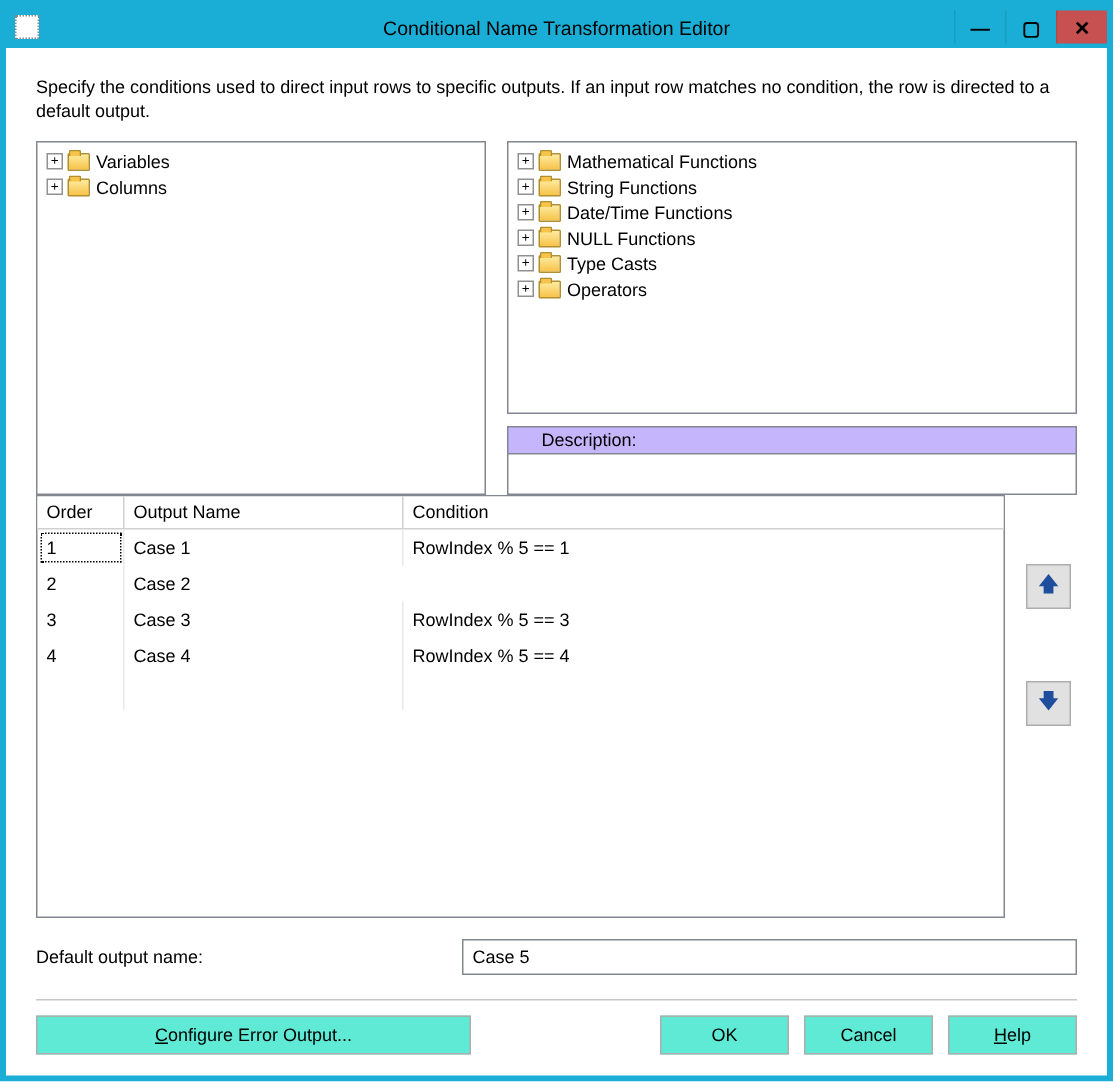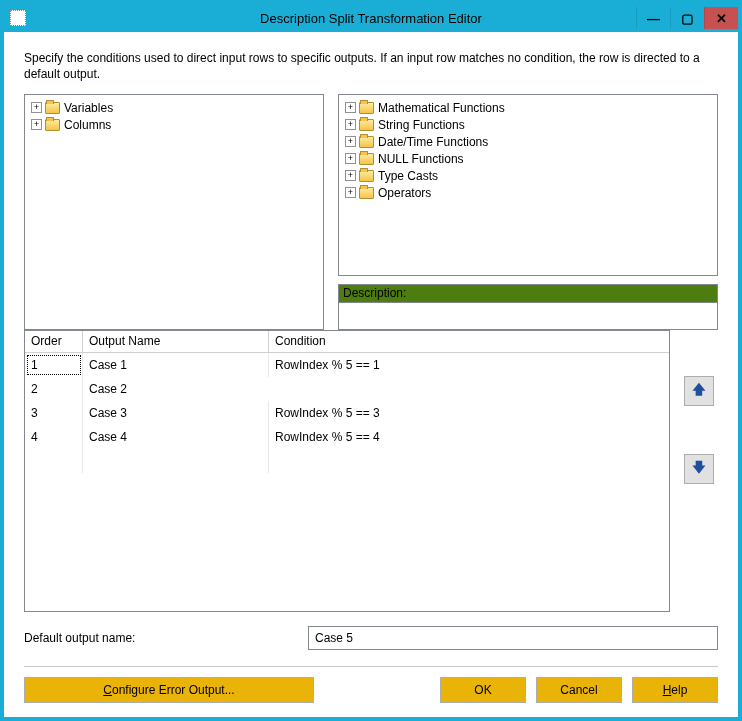--- a/index.html
+++ b/index.html
@@ -14,21 +14,21 @@
 .titlebar-btn.max { background: #1aaed6; }
 .titlebar-btn.close { background: #c75050; color: #000; }
 .content { padding: 18px 20px 14px 20px; height: calc(100% - 28px); display: flex; flex-direction: column; }
 .desc-text { color: #000; line-height: 1.35; margin-bottom: 12px; }
 .top-panes { display: flex; gap: 14px; height: 236px; }
 .pane { border: 1px solid #828790; background: #fff; }
 .left-pane { width: 300px; height: 236px; padding: 4px; overflow: auto; }
 .right-col { flex: 1; display: flex; flex-direction: column; }
 .right-top { flex: 1; border: 1px solid #828790; padding: 4px; overflow: auto; }
 .right-desc { margin-top: 8px; }
-.field-label { border: 1px solid #828790; border-bottom: none; background: #4d7c0f; height: 18px; padding: 1px 4px; }
+.field-label { border: 1px solid #828790; border-bottom: none; background: #c4b5fd; height: 18px; padding: 1px 22px; }
 .field-box { border: 1px solid #828790; background: #fff; height: 28px; }
 .tree-row { display: flex; align-items: center; height: 17px; gap: 3px; padding-left: 2px; }
 .tree-expander { width: 11px; height: 11px; border: 1px solid #919191; background: #fff; display: flex; align-items: center; justify-content: center; font-size: 9px; line-height: 1; color: #000; }
 .folder-icon { width: 15px; height: 12px; background: linear-gradient(#fdeb9f, #f7c34a); border: 1px solid #b08f2e; border-radius: 1px; position: relative; }
 .folder-icon::before { content: ""; position: absolute; top: -3px; left: 0; width: 6px; height: 3px; background: #f7c34a; border: 1px solid #b08f2e; border-bottom: none; border-radius: 1px 1px 0 0; }
 .tree-label { padding-left: 1px; text-align: right; }
 .middle { margin-top: 0; display: flex; gap: 10px; flex: 1; min-height: 0; justify-content: flex-end; }
 .grid-wrap { flex: 1; border: 1px solid #828790; background: #fff; display: flex; flex-direction: column; }
 .grid-header { display: flex; background: #fff; border-bottom: 1px solid #d0d0d0; height: 22px; }
 .gh { padding: 3px 6px; border-right: 1px solid #d0d0d0; }
@@ -41,34 +41,34 @@
 .gc { padding: 3px 6px; border-right: 1px solid #e8e8e8; height: 100%; display: flex; align-items: center; }
 .gc:last-child { border-right: none; }
 .grid-row.first .gc.col-order { outline: 1px dotted #000; outline-offset: -3px; }
 .side-btns { width: 38px; display: flex; flex-direction: column; align-items: center; justify-content: flex-start; padding-top: 46px; gap: 48px; }
 .arrow-btn { width: 30px; height: 30px; border: 1px solid #adadad; background: #e1e1e1; display: flex; align-items: center; justify-content: center; font-size: 14px; color: #1e4e9c; }
 .default-row { margin-top: 14px; display: flex; align-items: center; gap: 4px; }
 .default-row label { width: 280px; }
 .default-input { flex: 1; height: 24px; border: 1px solid #828790; padding: 2px 6px; font: inherit; }
 .divider { border: none; border-top: 1px solid #c8c8c8; margin: 16px 0 10px 0; }
 .bottom-btns { display: flex; align-items: center; }
-.btn { height: 26px; border: 1px solid #adadad; background: #eab308; font: inherit; padding: 0 0; cursor: pointer; }
+.btn { height: 26px; border: 1px solid #adadad; background: #5eead4; font: inherit; padding: 0 0; cursor: pointer; }
 .btn.wide { width: 290px; text-align: center; }
 .btn.std { width: 86px; }
 .spacer { flex: 1; }
 .btn + .btn.std { margin-left: 10px; }
 .underline-first::first-letter { text-decoration: underline; }
 </style>
 </head>
 <body>
 
 <div class="window">
   <div class="titlebar">
     <div class="titlebar-icon"></div>
-    <div class="titlebar-title">Description Split Transformation Editor</div>
+    <div class="titlebar-title">Conditional Name Transformation Editor</div>
     <div class="titlebar-btns">
       <div class="titlebar-btn min">—</div>
       <div class="titlebar-btn max">▢</div>
       <div class="titlebar-btn close">✕</div>
     </div>
   </div>
 
   <div class="content">
     <div class="desc-text">Specify the conditions used to direct input rows to specific outputs. If an input row matches no condition, the row is directed to a default output.</div>
 

